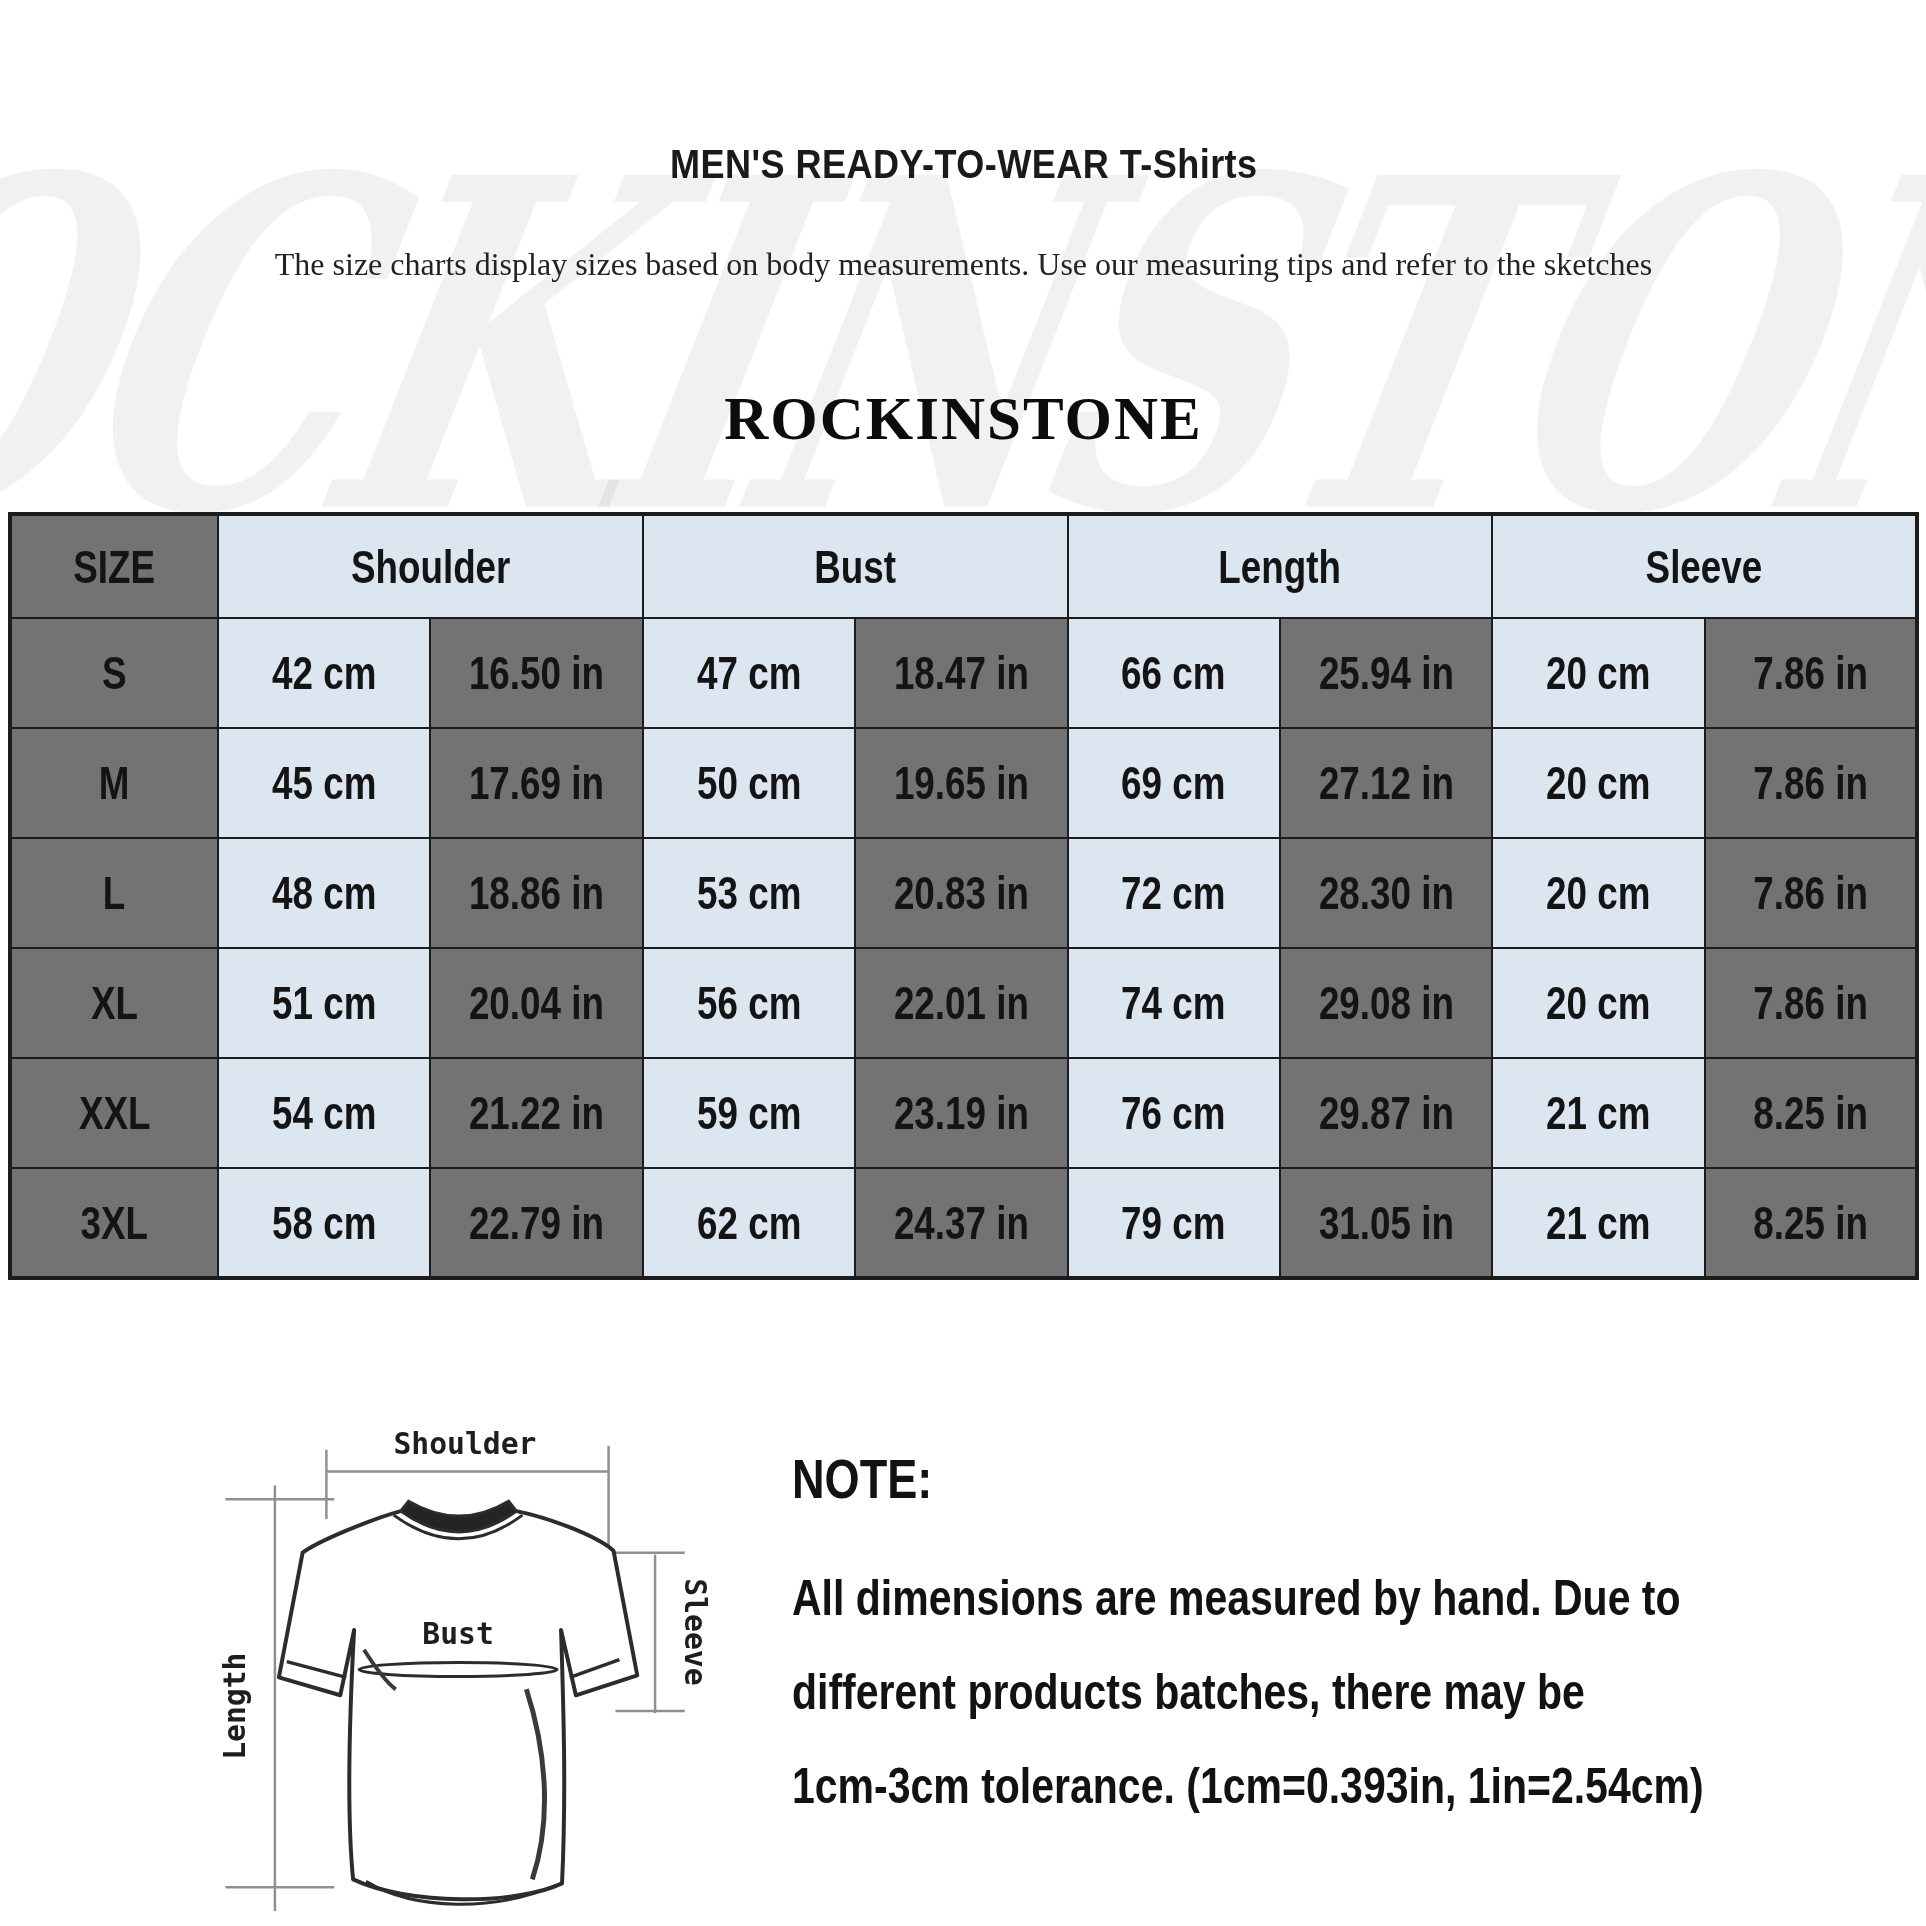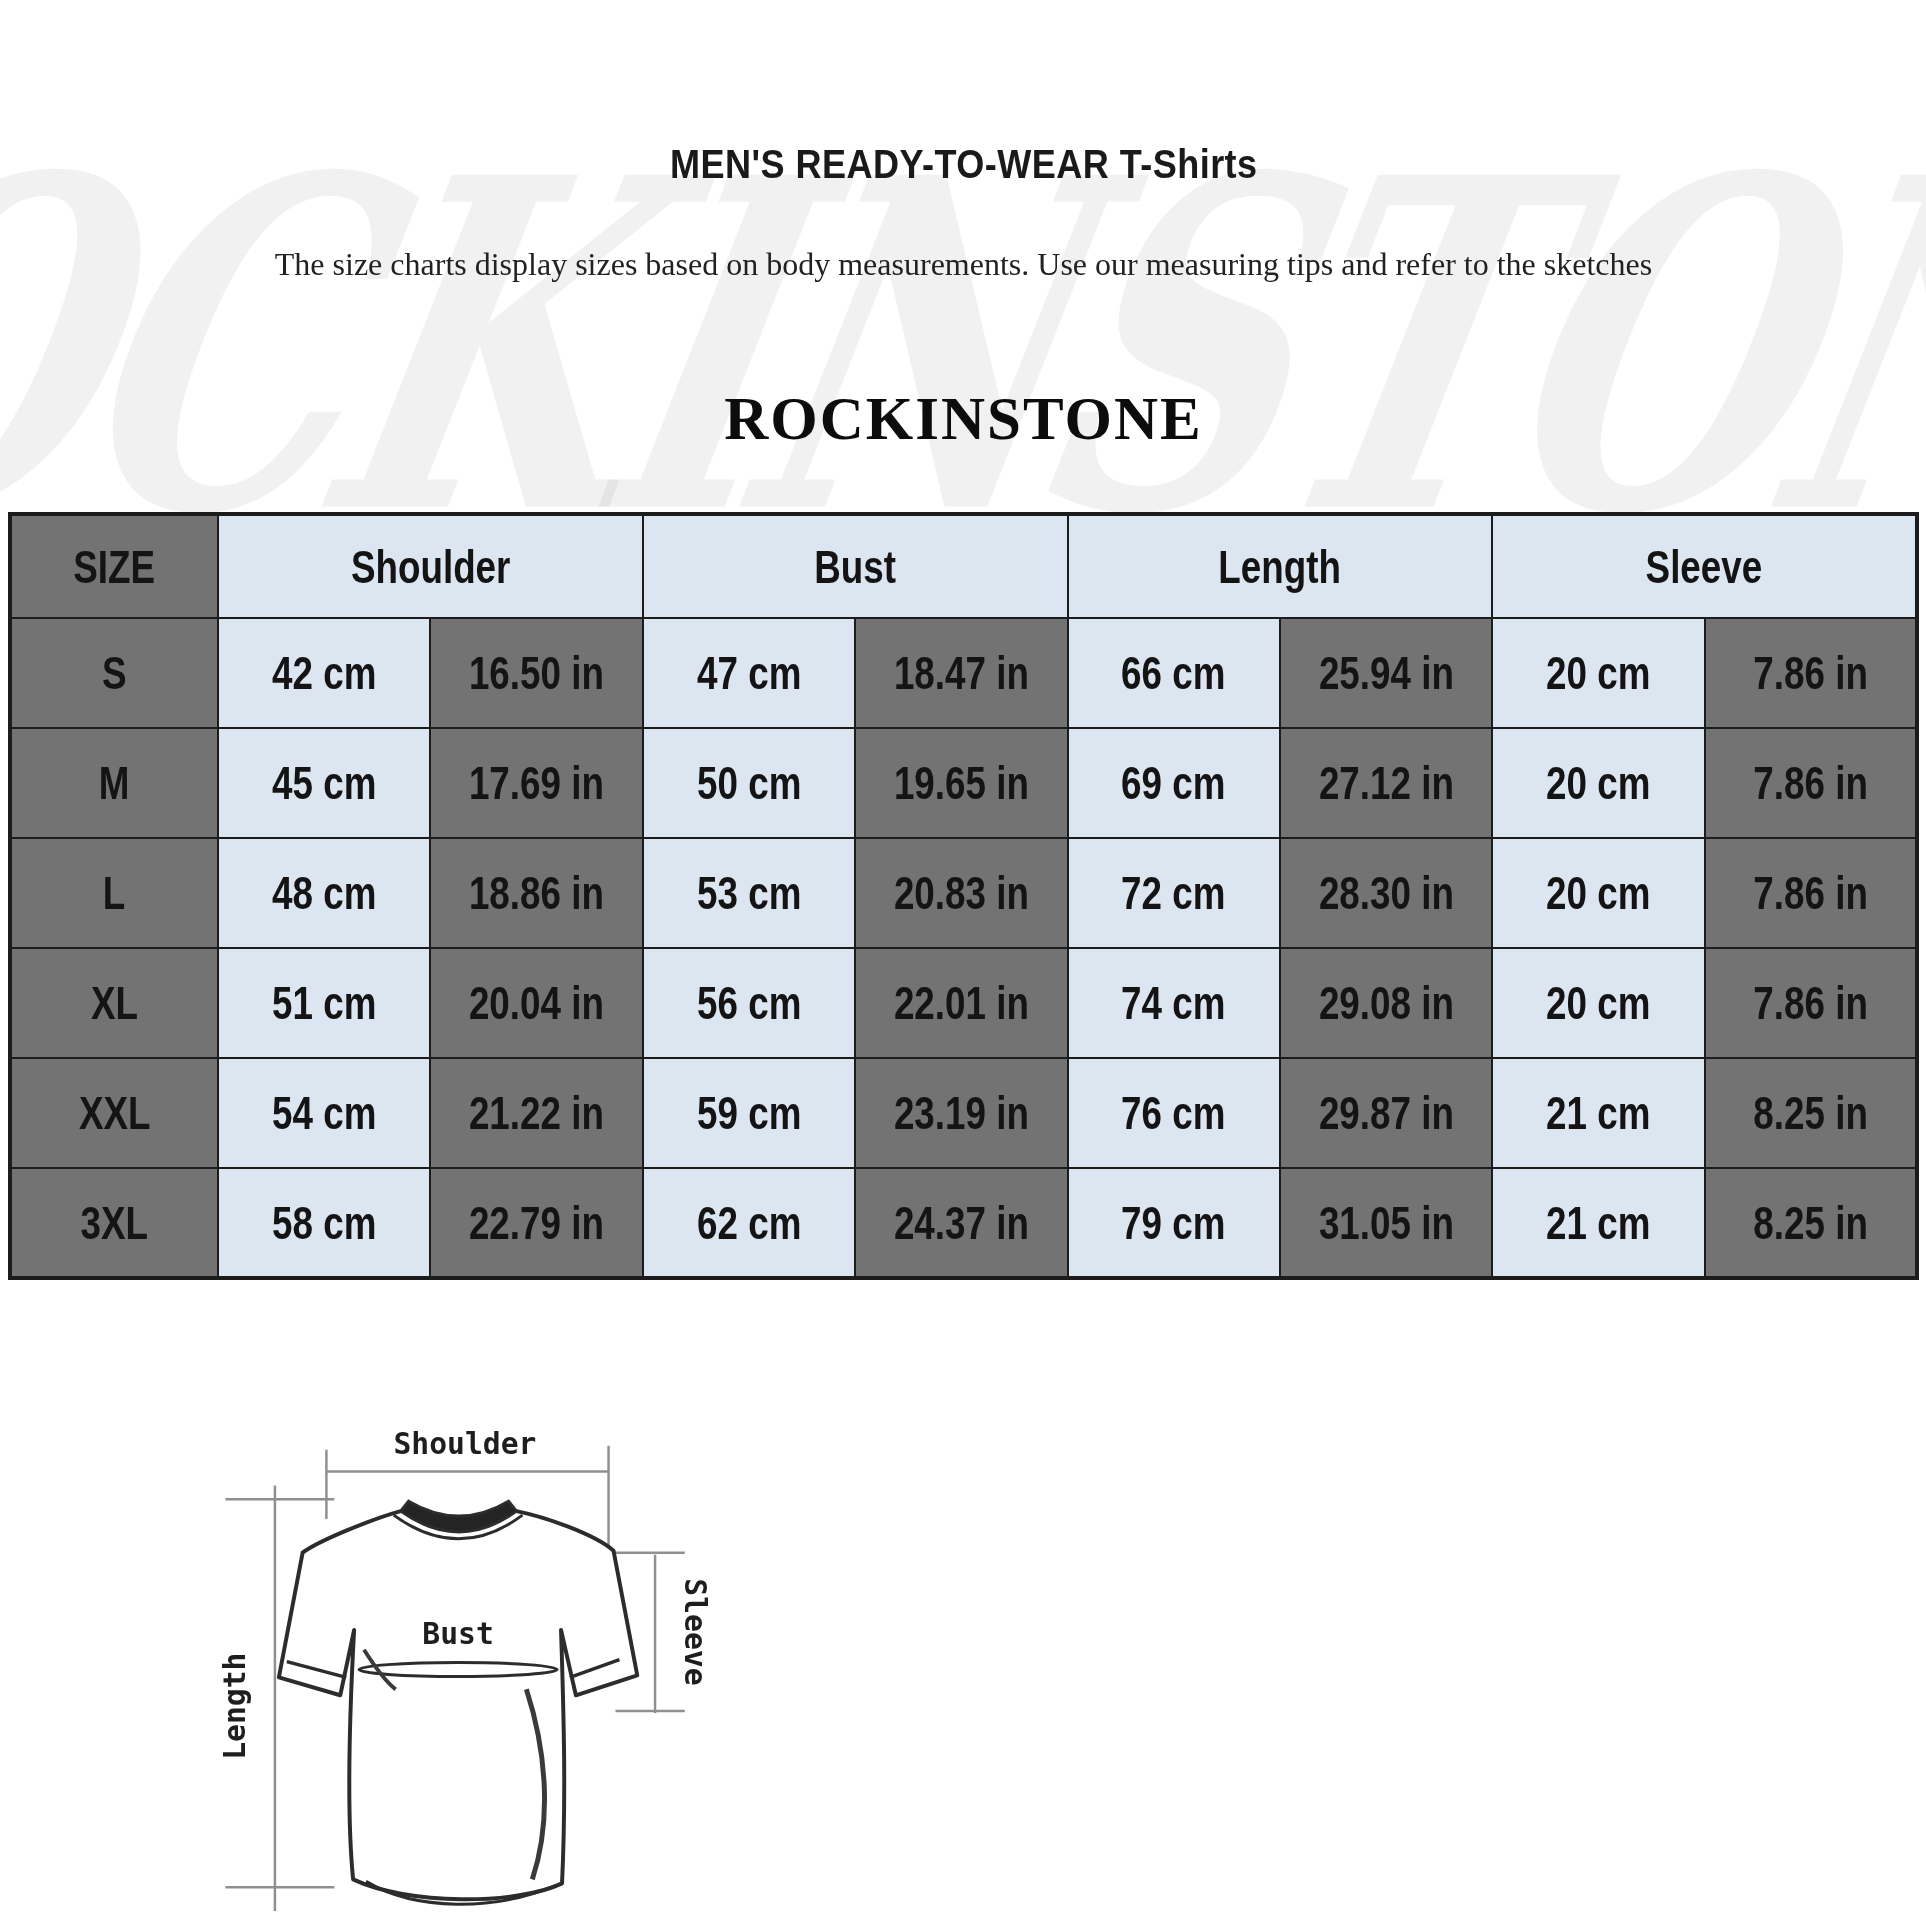--- a/index.html
+++ b/index.html
@@ -185,15 +185,21 @@
         <path d="M200,462 C250,492 330,492 392,466" fill="none" stroke="#2c2c2c" stroke-width="3"></path>
       </g>
 
       <text class="sk-label" x="300" y="30" text-anchor="middle">Shoulder</text>
       <text class="sk-label" x="293" y="222" text-anchor="middle">Bust</text>
       <text class="sk-label" x="78" y="285" text-anchor="middle" transform="rotate(-90 78 285)">Length</text>
       <text class="sk-label" x="522" y="210" text-anchor="middle" transform="rotate(90 522 210)">Sleeve</text>
     </svg>
   </div>
 
+  <div class="note">
+    <div class="nh"><span>NOTE:</span></div>
+    <p><span>All dimensions are measured by hand. Due to</span></p>
+    <p><span>different products batches, there may be</span></p>
+    <p><span>1cm-3cm tolerance. (1cm=0.393in, 1in=2.54cm)</span></p>
+  </div>
 
 </div>
 
 
 </body></html>

